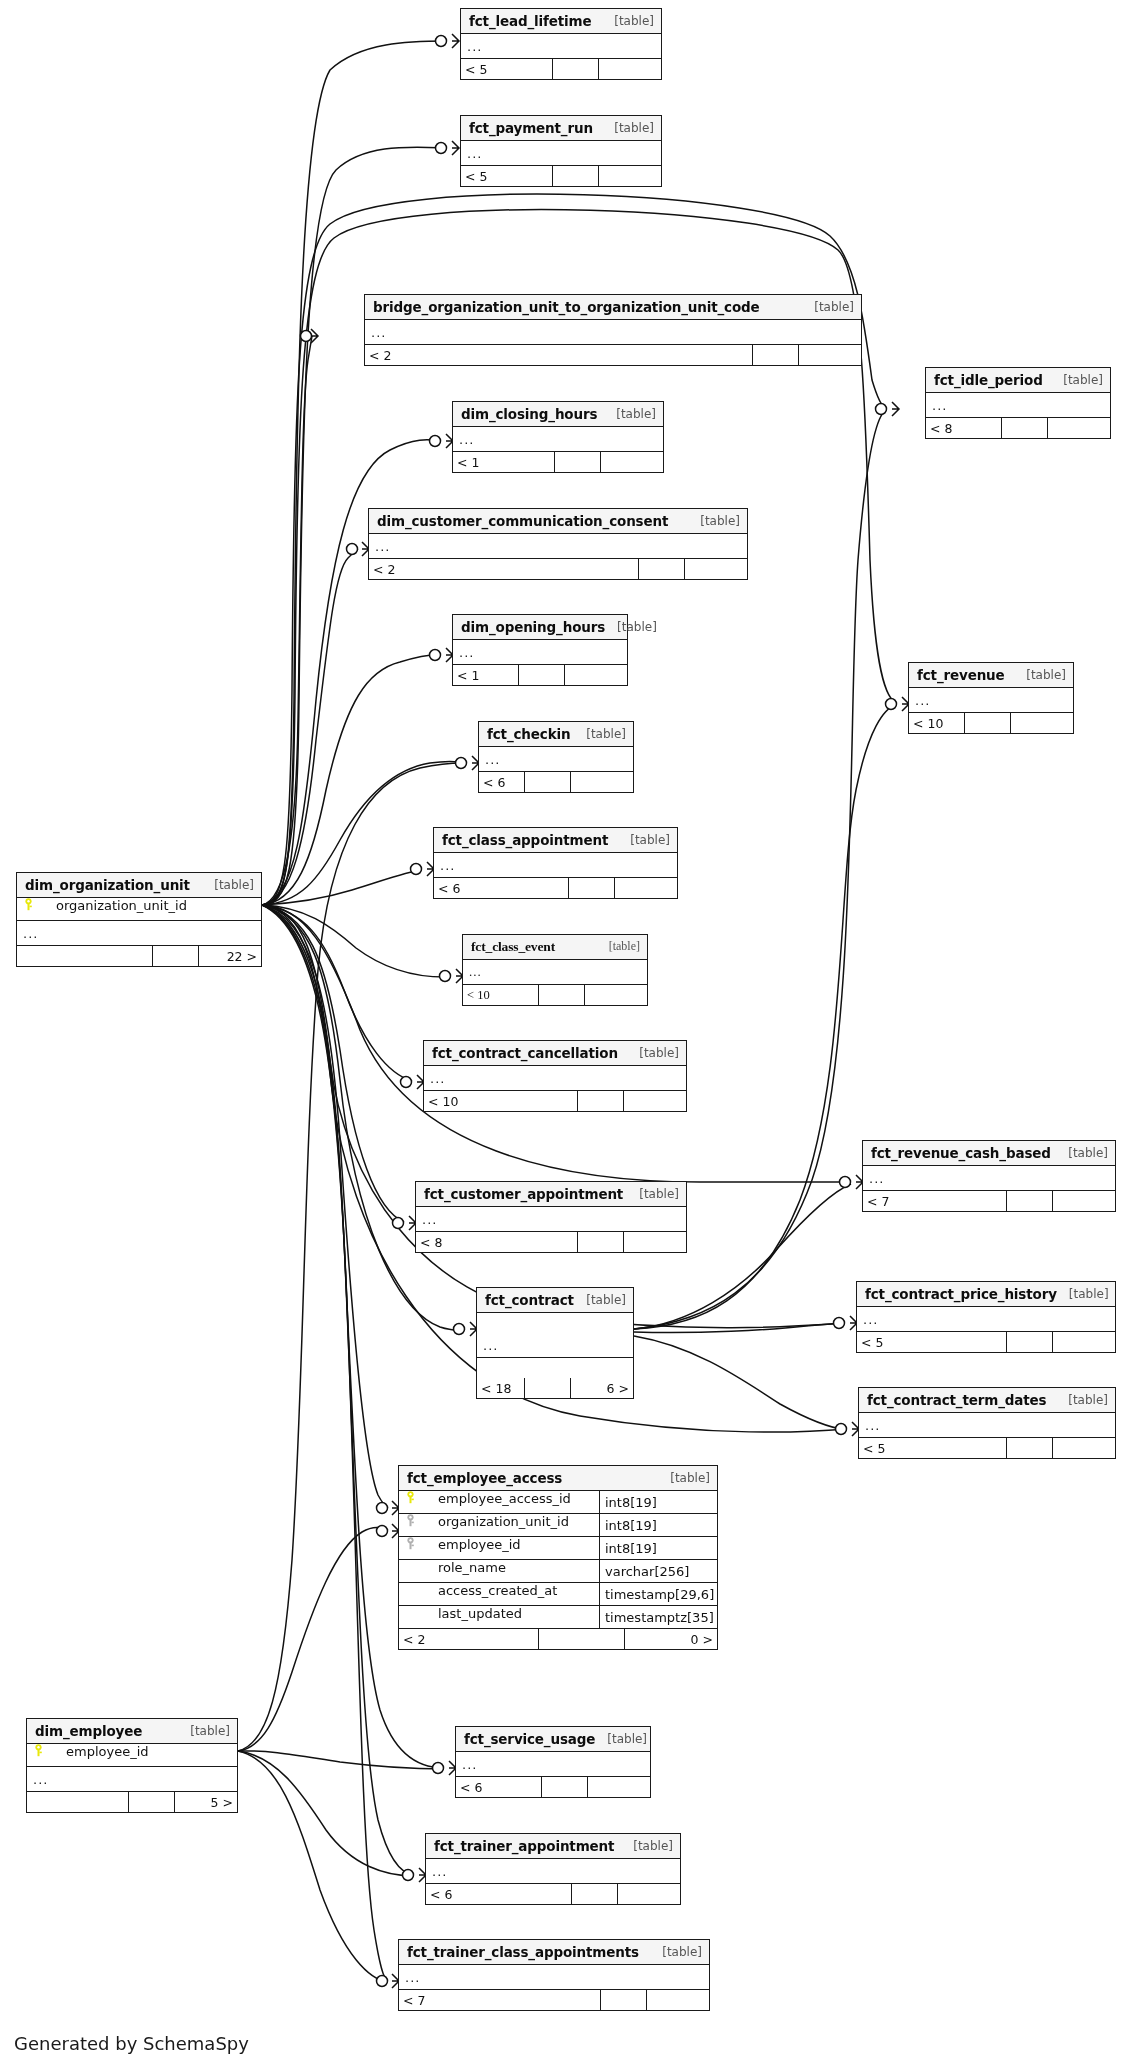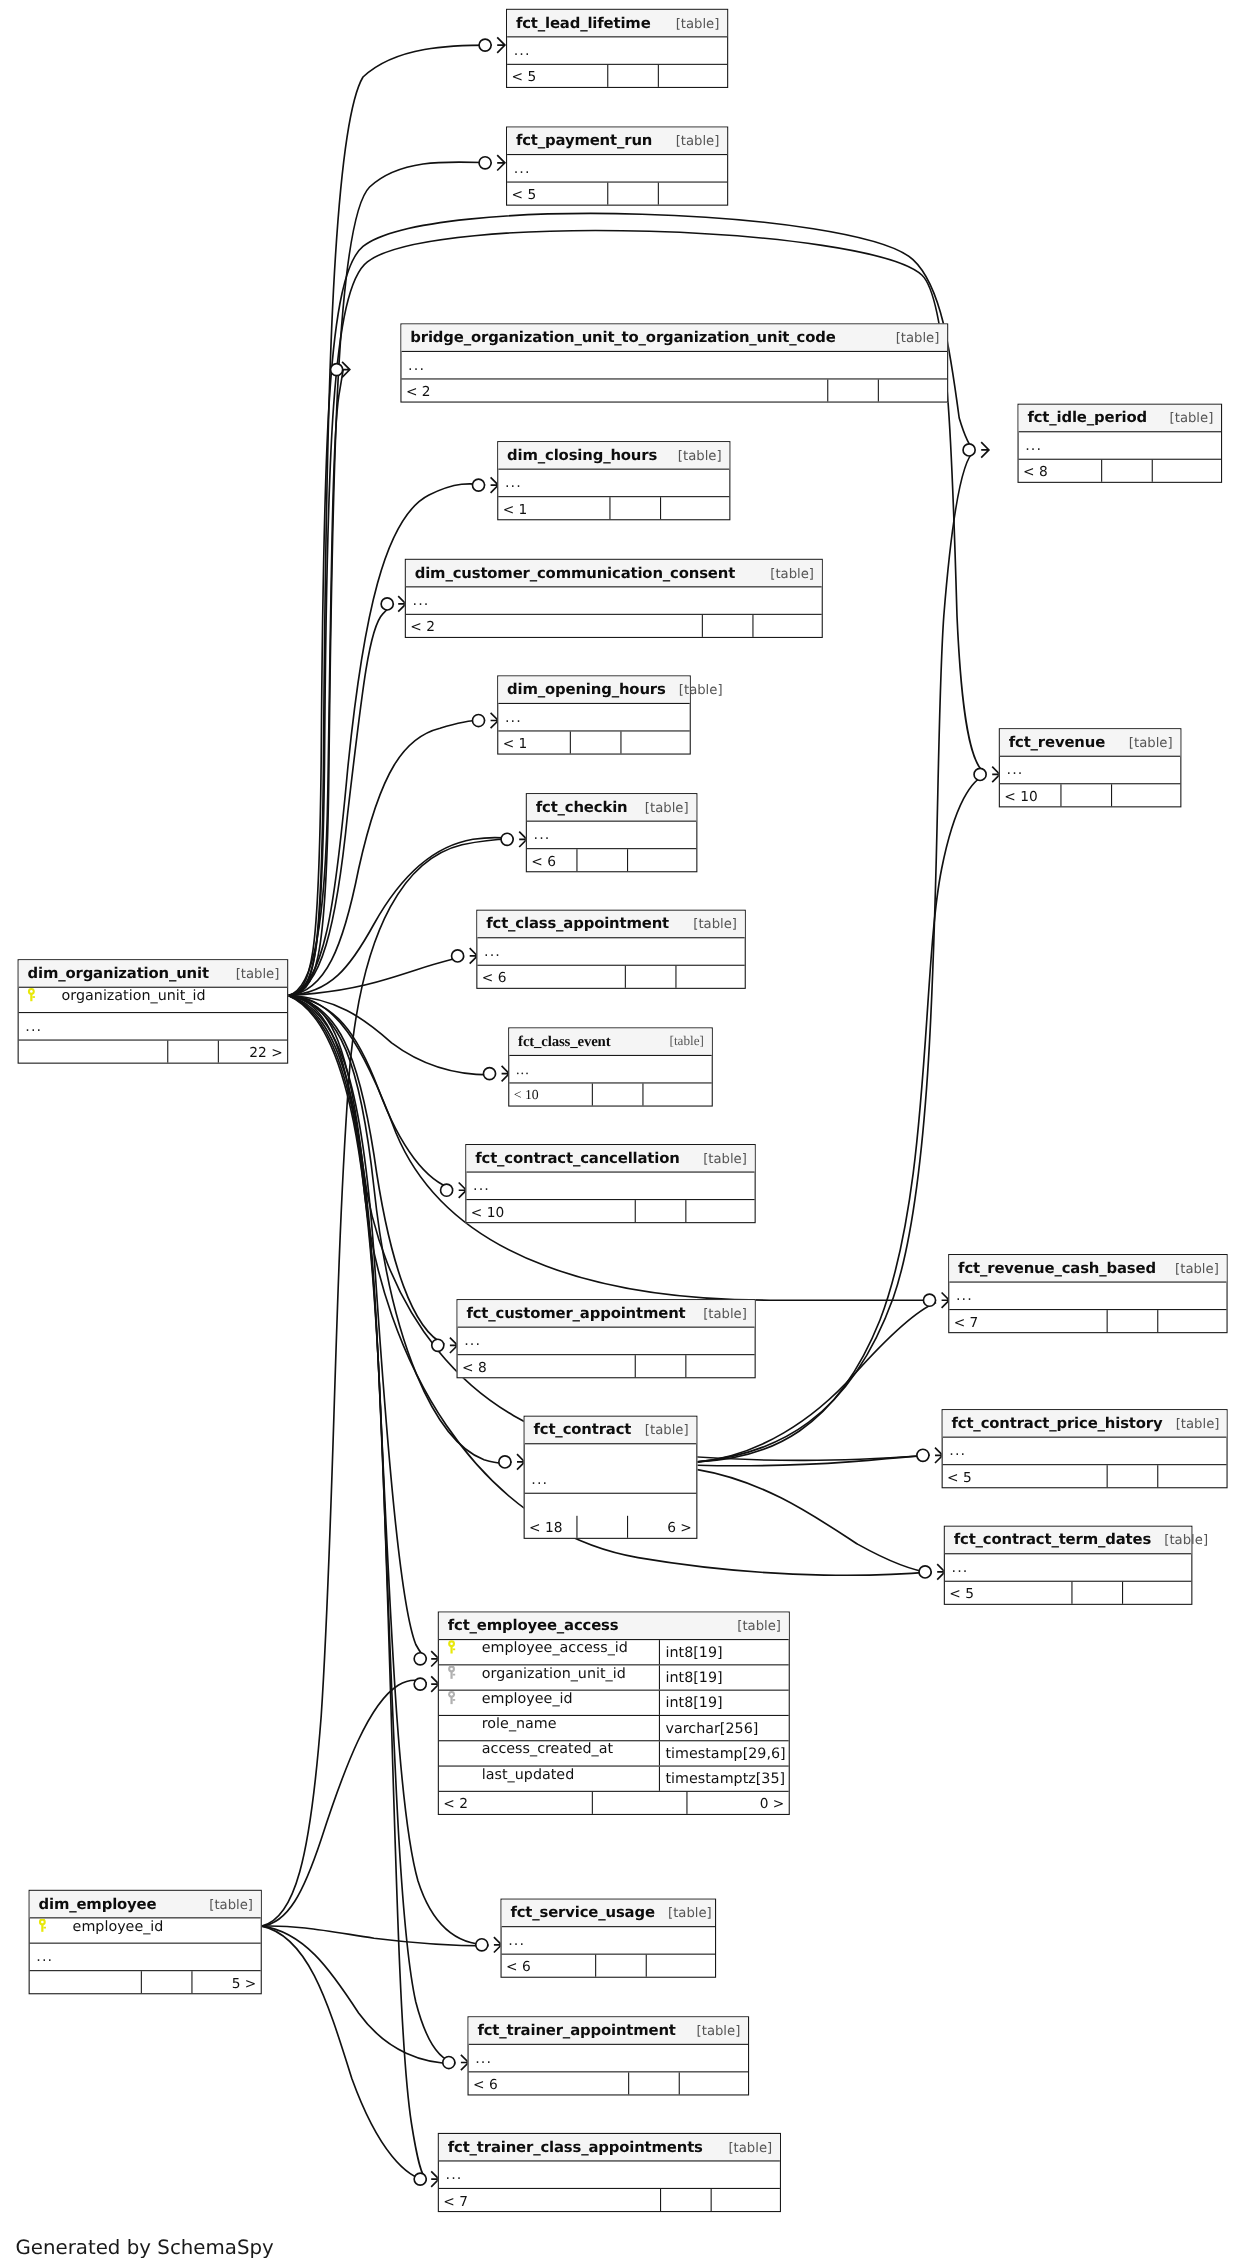--- a/index.html
+++ b/index.html
@@ -605,21 +605,21 @@
         </div>
         <div class="body">
           <div class="ellipsis-row">...</div>
         </div>
         <div class="foot">
           <div class="f1">&lt; 5</div>
           <div class="f2"></div>
           <div class="f3"></div>
         </div>
       </div>
-      <div class="tbl" style="left: 858px; top: 1387px; width: 226px; justify-content: flex-end;">
+      <div class="tbl" style="left: 858px; top: 1387px; width: 258px; justify-content: flex-end;">
         <div class="hdr">
           <span class="tname">fct_contract_term_dates</span>
           <span class="ttag">[table]</span>
         </div>
         <div class="body">
           <div class="ellipsis-row">...</div>
         </div>
         <div class="foot">
           <div class="f1">&lt; 5</div>
           <div class="f2"></div>

